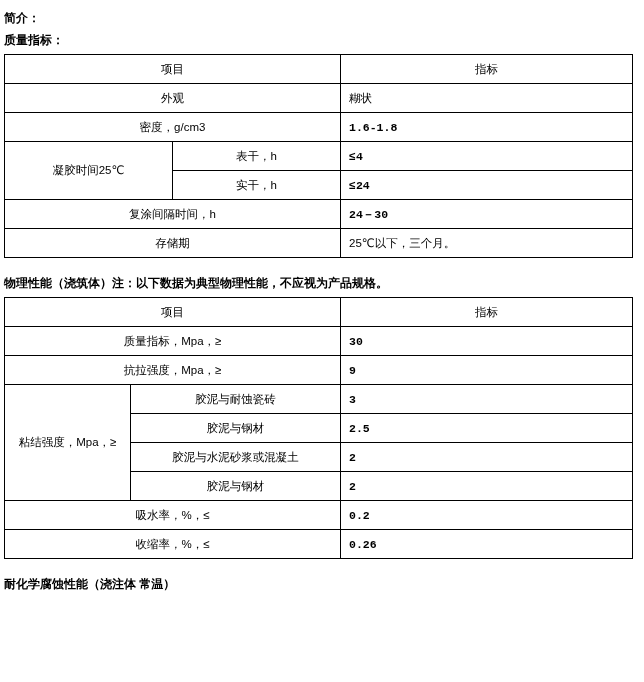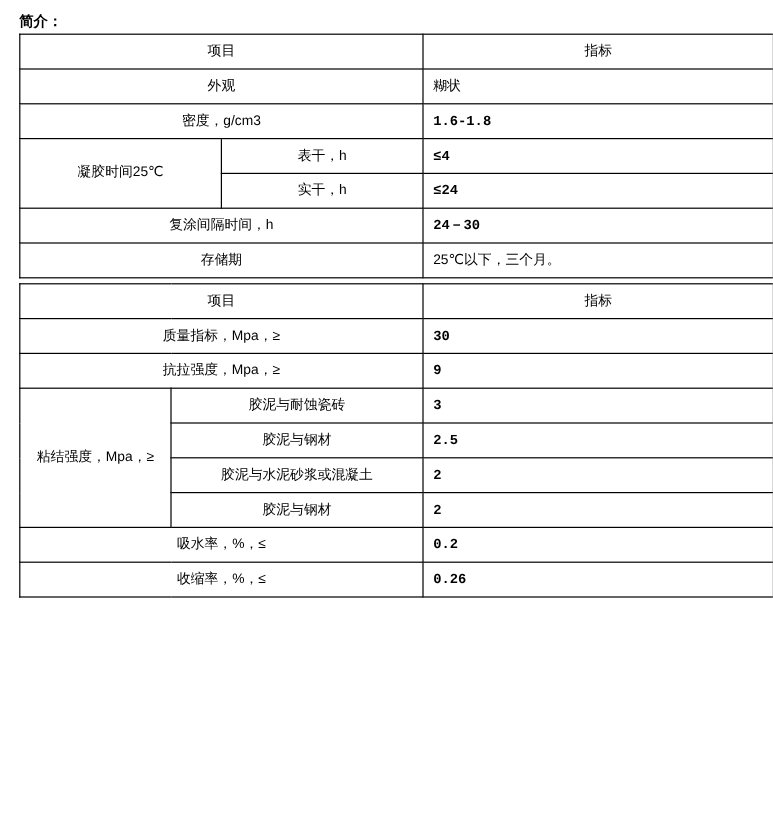--- a/index.html
+++ b/index.html
@@ -12,21 +12,21 @@
     height: 682px;
     font-family: "Liberation Sans", "DejaVu Sans", sans-serif;
     color: #000000;
     overflow: hidden;
   }
   .page {
     width: 644px;
     height: 530px;
     position: relative;
     box-sizing: border-box;
-    padding: 10px 8px 0 16px;
+    padding: 10px 8px 0 4px;
   }
   .section-title {
     font-size: 12px;
     font-weight: bold;
     line-height: 16px;
     margin: 0 0 2px 0;
   }
   .intro-text {
     font-size: 12px;
     line-height: 18px;
@@ -39,21 +39,21 @@
     line-height: 16px;
     margin: 6px 0 6px 0;
   }
   .heading.tight {
     margin-top: 10px;
   }
   table.spec {
     width: 628px;
     border-collapse: collapse;
     table-layout: fixed;
-    margin: 0 0 4px 0;
+    margin: 0 0 17px 0;
   }
   table.spec td {
     border: 1px solid #000000;
     font-size: 11.5px;
     padding: 6px 8px;
     line-height: 15px;
     vertical-align: middle;
     height: 16px;
   }
   td.col-item {
@@ -79,20 +79,21 @@
     margin: 8px 0 0 0;
   }
 </style>
 </head>
 <body>
 
 <div class="page">
 
   <div class="section-title">简介：</div>
 
+  <div class="heading">质量指标：</div>
 
   <table class="spec">
     <colgroup>
       <col style="width:168px">
       <col style="width:168px">
       <col style="width:292px">
     </colgroup>
     <tbody>
       <tr>
         <td class="head" colspan="2">项目</td>
@@ -119,20 +120,21 @@
         <td class="col-item" colspan="2">复涂间隔时间，h</td>
         <td class="center num">24－30</td>
       </tr>
       <tr>
         <td class="col-item" colspan="2">存储期</td>
         <td class="center">25℃以下，三个月。</td>
       </tr>
     </tbody>
   </table>
 
+  <div class="heading tight">物理性能（浇筑体）注：以下数据为典型物理性能，不应视为产品规格。</div>
 
   <table class="spec">
     <colgroup>
       <col style="width:126px">
       <col style="width:210px">
       <col style="width:292px">
     </colgroup>
     <tbody>
       <tr>
         <td class="head" colspan="2">项目</td>
@@ -167,14 +169,15 @@
         <td class="col-item" colspan="2">吸水率，%，≤</td>
         <td class="center num">0.2</td>
       </tr>
       <tr>
         <td class="col-item" colspan="2">收缩率，%，≤</td>
         <td class="center num">0.26</td>
       </tr>
     </tbody>
   </table>
 
+  <div class="footer-heading">耐化学腐蚀性能（浇注体 常温）</div>
 
 </div>
 
 </body></html>

